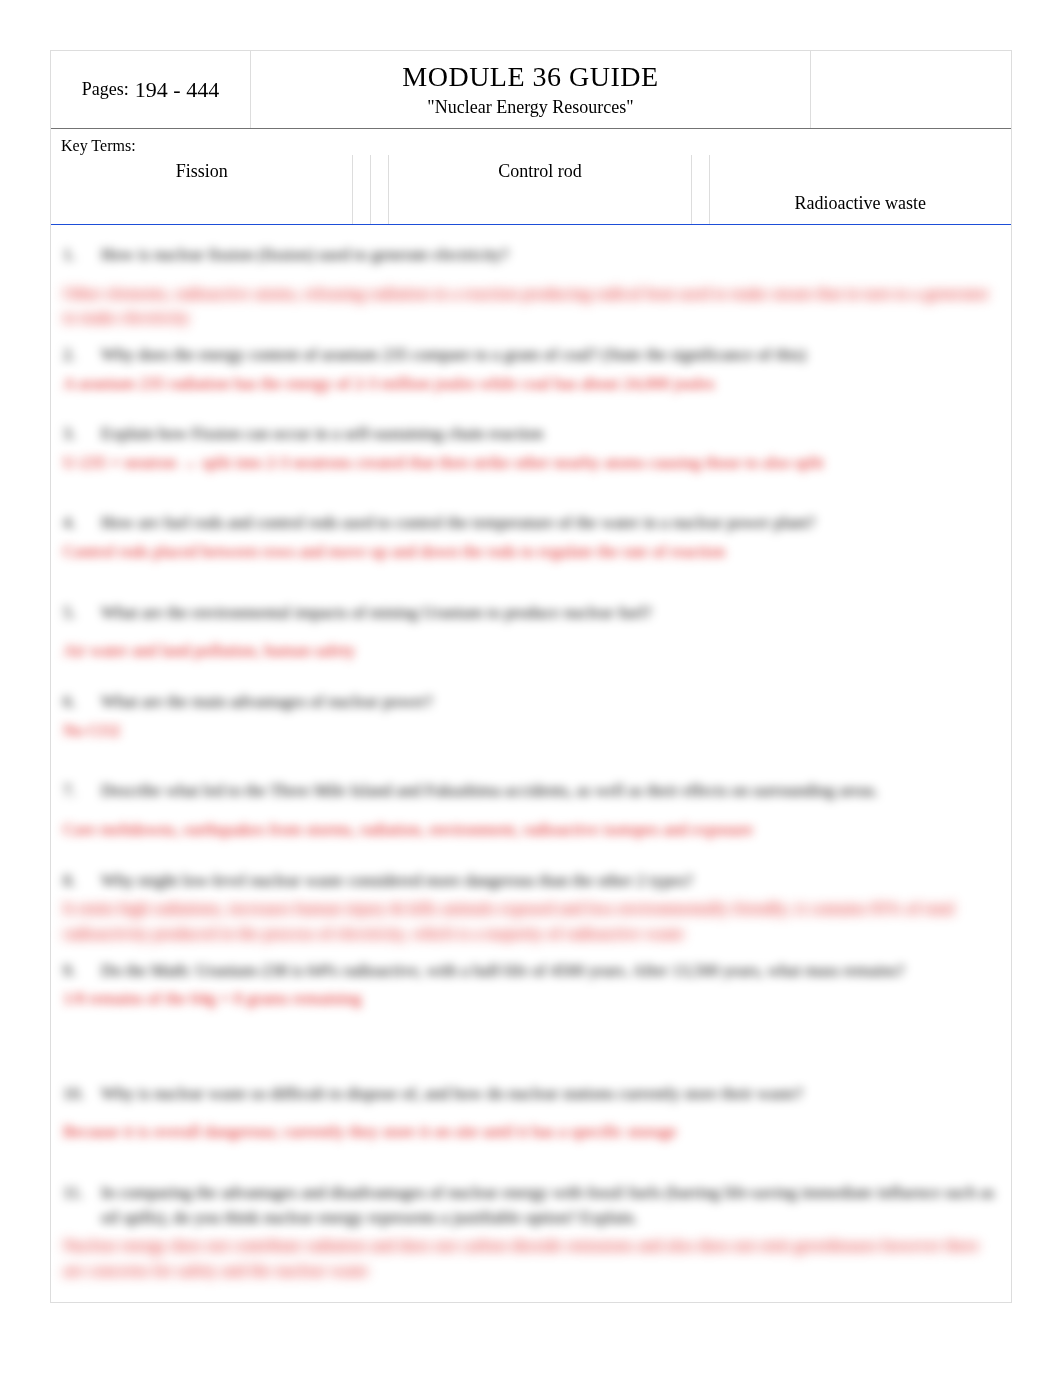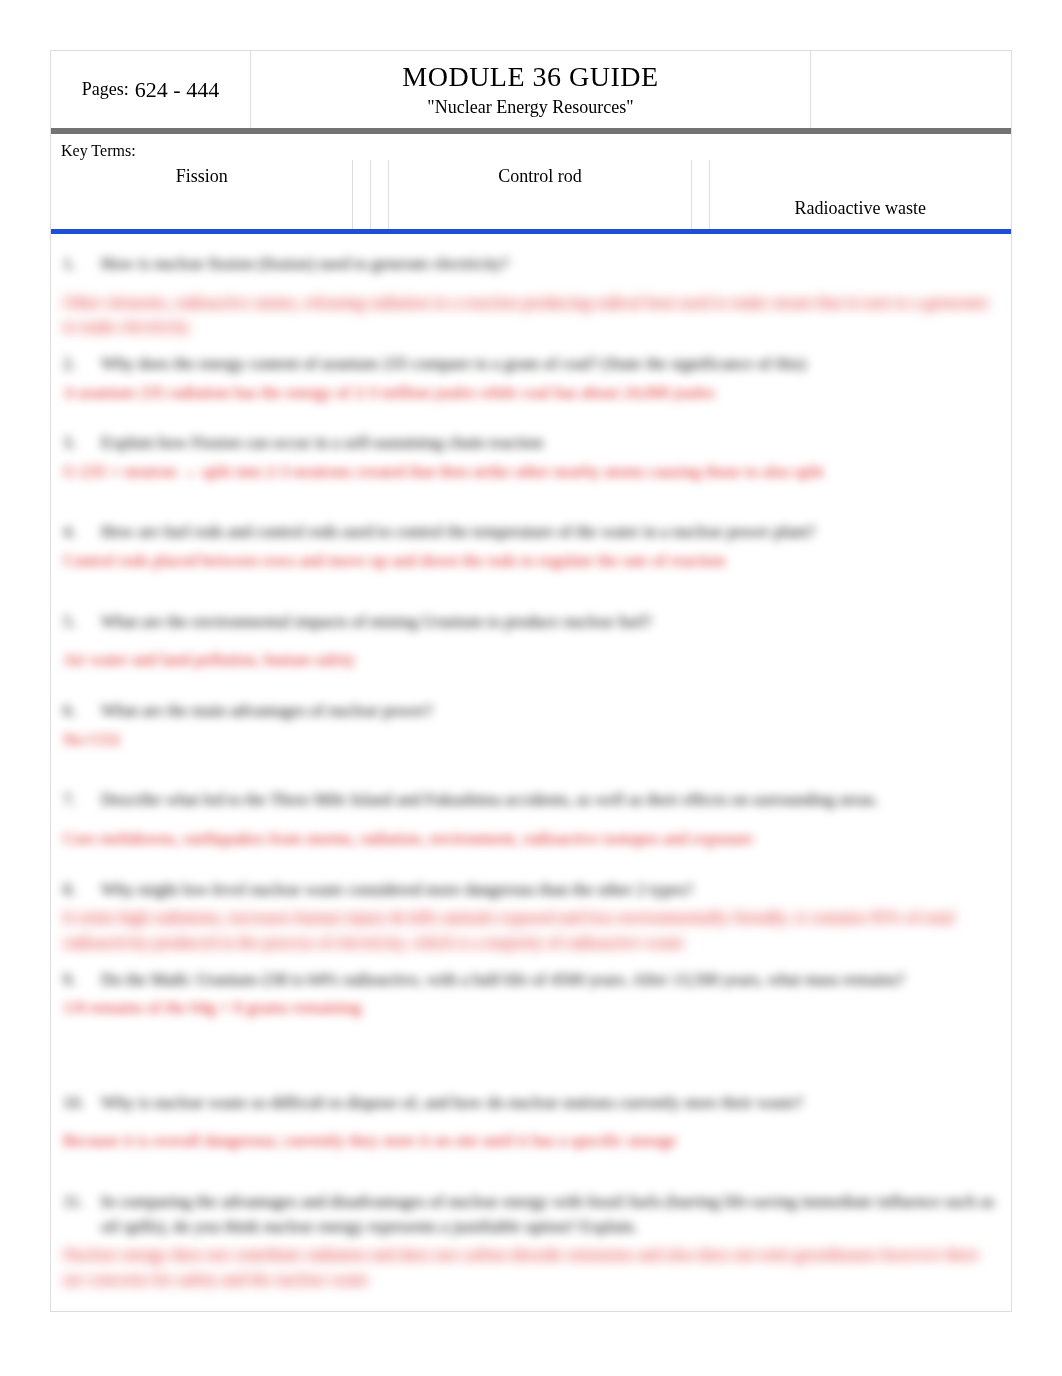--- a/index.html
+++ b/index.html
@@ -10,21 +10,21 @@
       margin: 0 auto;
       padding: 50px 50px 100px 50px;
       color: #000;
     }
     .outer {
       border: 1px solid #ddd;
       filter: blur(0);
     }
     .header-row {
       display: flex;
-      border-bottom: 6px solid #737373;
+      border-bottom: 1px solid #737373;
     }
     .header-cell {
       border-right: 1px solid #ddd;
       padding: 10px;
       display: flex;
       align-items: center;
       justify-content: center;
     }
     .header-cell:last-child { border-right: none; }
     .pages-cell { width: 200px; font-size: 18px; }
@@ -45,21 +45,21 @@
       font-size: 18px;
       margin-top: 4px;
     }
     .title-rblock { width: 200px; }
     .keyterms-label {
       padding: 8px 10px 0 10px;
       font-size: 16px;
     }
     .keyterms-row {
       display: flex;
-      border-bottom: 5px solid #1d4ed8;
+      border-bottom: 1px solid #1d4ed8;
     }
     .kt-cell {
       flex: 1;
       border-right: 1px solid #ddd;
       padding: 6px 10px 10px 10px;
       text-align: center;
       font-size: 18px;
     }
     .kt-cell:last-child { border-right: none; margin-top: 32px; }
     .kt-sep {
@@ -95,21 +95,21 @@
     .denser { filter: blur(6px); }
   </style>
 </head>
 <body>
 
 <div class="outer">
 
   <div class="header-row">
     <div class="header-cell pages-cell">
       <span class="plabel">Pages:</span>
-      <span class="pnum">624 - 444</span>
+      <span class="pnum">194 - 444</span>
     </div>
     <div class="header-cell title-cell">
       <h1>MODULE 36 GUIDE</h1>
       <div class="sub">"Nuclear Energy Resources"</div>
     </div>
     <div class="header-cell title-rblock"></div>
   </div>
 
   <div class="keyterms-label">Key Terms:</div>
   <div class="keyterms-row">

